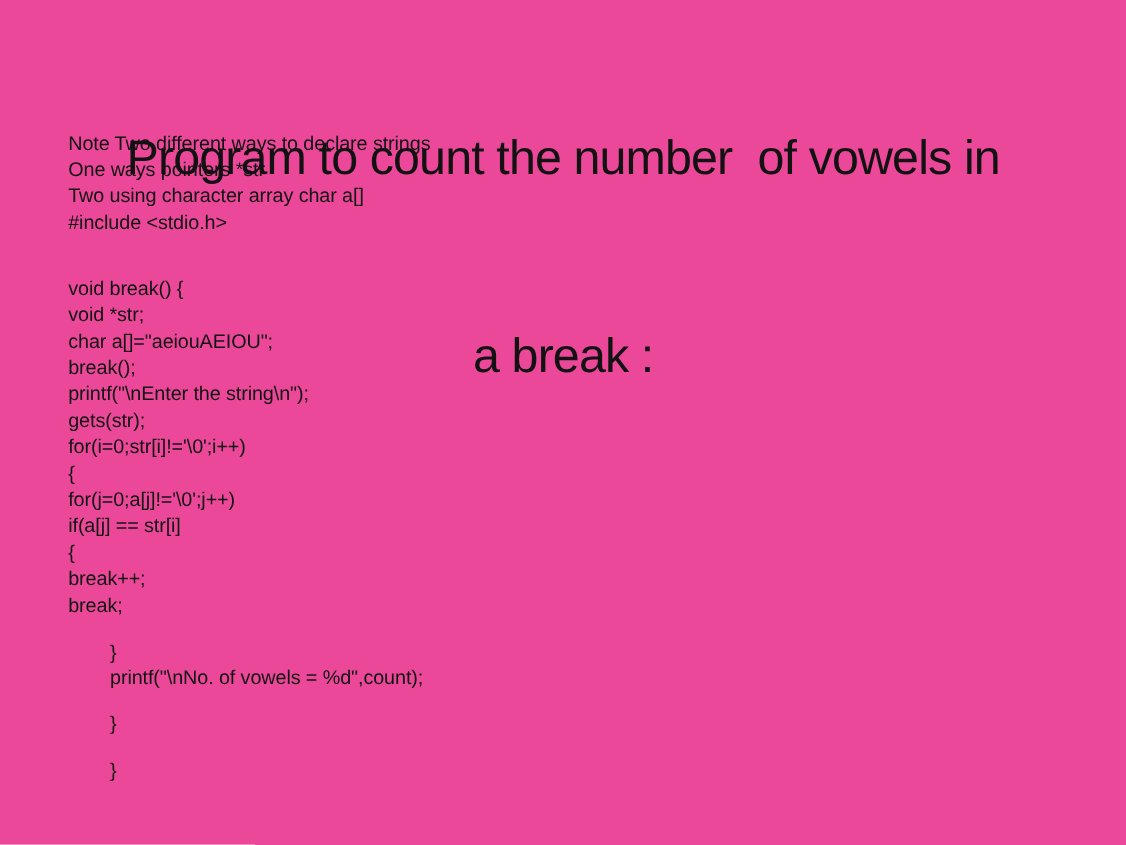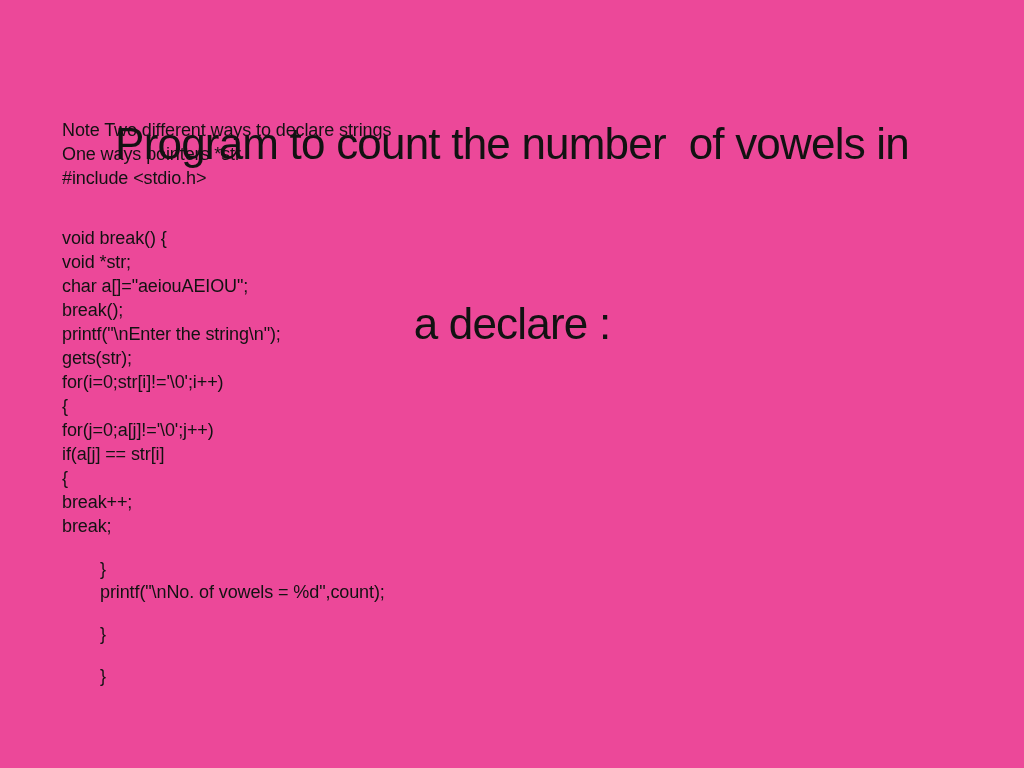--- a/index.html
+++ b/index.html
@@ -54,26 +54,27 @@
   .tuck-b { margin-top: -1px; }         
   .gap-b { margin-top: 18px; }          
 </style>
 </head>
 <body>
 
 <div class="slide">
 
   <h1 class="title">
     <span class="title-line">Program to count the number  of vowels in</span>
-    <span class="title-line">a declare :</span>
+    <span class="title-line">a break :</span>
   </h1>
 
   <div class="code">
     <div class="line">Note Two different ways to declare strings</div>
     <div class="line">One ways pointers *str</div>
+    <div class="line">Two using character array char a[]</div>
     <div class="line">#include &lt;stdio.h&gt;</div>
     <div class="line after-includes">void break() {</div>
     <div class="line">void *str;</div>
     <div class="line">char a[]="aeiouAEIOU";</div>
     <div class="line">break();</div>
     <div class="line">printf("\nEnter the string\n");</div>
     <div class="line">gets(str);</div>
     <div class="line">for(i=0;str[i]!='\0';i++)</div>
     <div class="line">{</div>
     <div class="line">for(j=0;a[j]!='\0';j++)</div>

